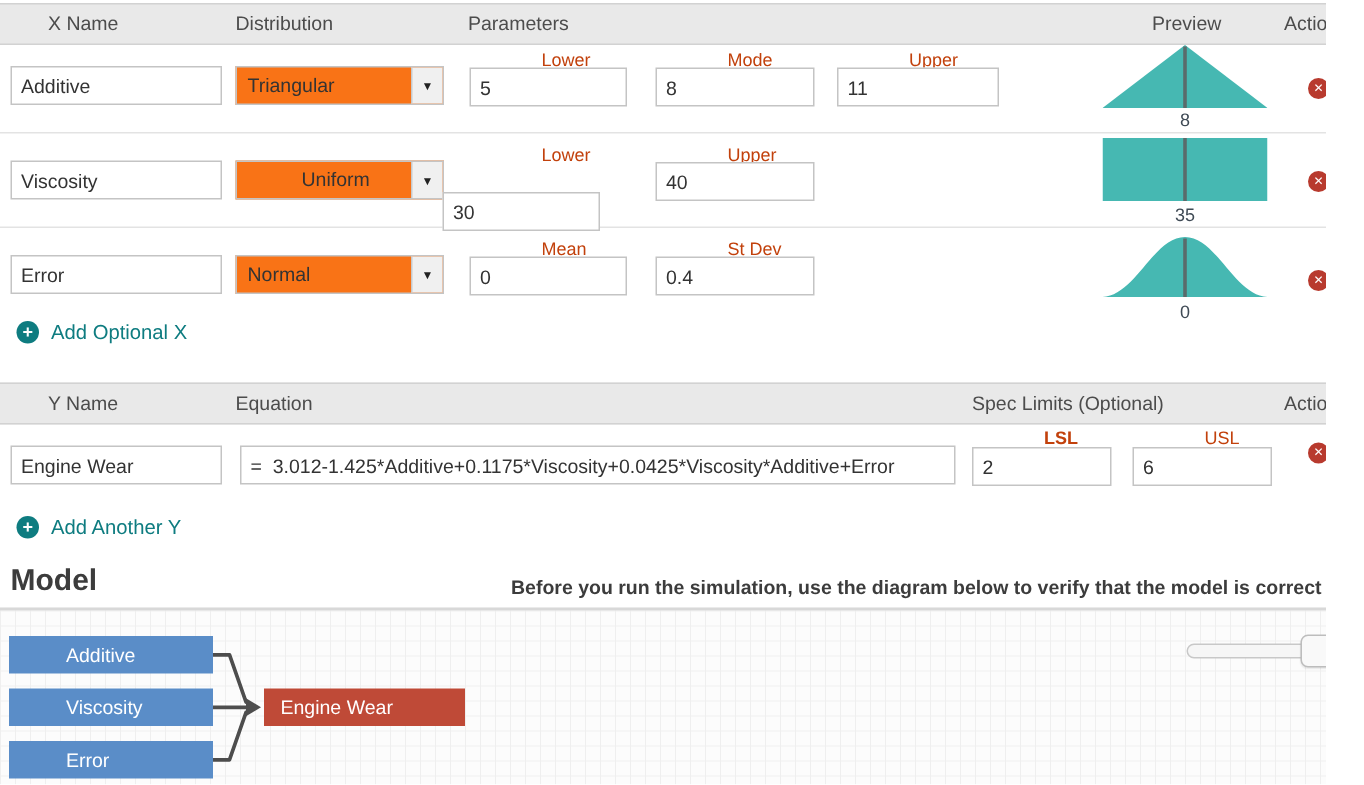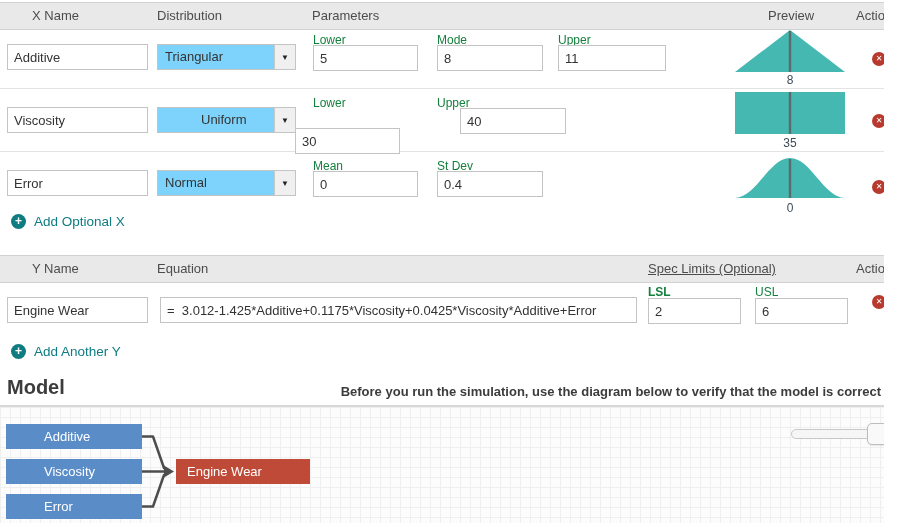--- a/index.html
+++ b/index.html
@@ -9,23 +9,23 @@
 
   .band { position:absolute; left:0; width:909px; height:28px; background:#e9e9e9;
           border-top:1px solid #d2d2d2; border-bottom:1px solid #d2d2d2; }
   .hlabel { position:absolute; top:0; line-height:26px; color:#4c4c4c; font-size:13px; }
 
   .xrow { position:absolute; left:0; width:909px; }
   .sep  { border-bottom:1px solid #e3e3e3; }
 
   input.tbox { position:absolute; height:26px; border:1px solid #c4c4c4; background:#fff;
                font-family:inherit; font-size:13px; color:#333; padding:0 6px; }
-  .plabel { position:absolute; font-size:12px; color:#15803d; }
+  .plabel { position:absolute; font-size:12px; color:#c2410c;margin-left:48px; }
 
-  .sel { position:absolute; height:26px; background:#7dd3fc; border:1px solid #c4c4c4; display:flex; }
+  .sel { position:absolute; height:26px; background:#f97316; border:1px solid #c4c4c4; display:flex; }
   .sel .txt { flex:1; line-height:24px; padding-left:7px; color:#333; overflow:hidden; white-space:nowrap; }
   .sel .arrow { width:21px; background:#f0f0f0; border-left:1px solid #c9c9c9; display:flex;
                 align-items:center; justify-content:center; font-size:8px; color:#222; }
 
   .preview { position:absolute; left:735px; width:110px; text-align:center; }
   .prevNum { position:absolute; left:735px; width:110px; text-align:center; font-size:12px; color:#3f4a55; }
 
   .del { position:absolute; left:872px; width:14px; height:14px; border-radius:50%;
          background:#b83a2e; color:#fff; font-size:8px; line-height:14px; text-align:center;
          font-weight:bold; cursor:pointer; }
@@ -94,21 +94,21 @@
 
   <div class="xrow sep" style="top:89px; height:63px;">
     <input class="tbox" style="left: 7px; top: 18px; width: 141px;" value="Viscosity">
     <div class="sel" style="left:157px; top:18px; width:139px;padding-left:36px;">
       <span class="txt">Uniform</span>
       <span class="arrow">▼</span>
     </div>
     <span class="plabel" style="left:313px; top:7px;">Lower</span>
     <input class="tbox" style="left: 295px; top: 19px; width: 105px; margin-top: 20px;" value="30">
     <span class="plabel" style="left:437px; top:7px;">Upper</span>
-    <input class="tbox" style="left: 437px; top: 19px; width: 106px; margin-left: 23px;" value="40">
+    <input class="tbox" style="left: 437px; top: 19px; width: 106px;" value="40">
     <span class="preview" style="top:3px;">
       <svg width="110" height="42" viewBox="0 0 110 42">
         <rect x="0" y="0" width="110" height="42" fill="#46b8b2"></rect>
         <line x1="55" y1="0" x2="55" y2="42" stroke="#5a6b6b" stroke-width="2.4"></line>
       </svg>
     </span>
     <span class="prevNum" style="top:47px;">35</span>
     <span class="del" style="top:25px;">✕</span>
   </div>
 
@@ -133,21 +133,21 @@
   </div>
 
   <div class="addLink" style="top:214px;">
     <span class="addIcon">+</span>
     <span class="addTxt">Add Optional X</span>
   </div>
 
   <div class="band" style="top:255px;">
     <span class="hlabel" style="left:32px;">Y Name</span>
     <span class="hlabel" style="left:157px;">Equation</span>
-    <span class="hlabel" style="left:648px;text-decoration:underline;">Spec Limits (Optional)</span>
+    <span class="hlabel" style="left:648px;">Spec Limits (Optional)</span>
     <span class="hlabel" style="left:856px;">Actions</span>
   </div>
 
   <div class="xrow" style="top:283px; height:55px;">
     <input class="tbox" style="left: 7px; top: 14px; width: 141px;" value="Engine Wear">
     <input class="tbox" style="left: 160px; top: 14px; width: 477px;" value="=  3.012-1.425*Additive+0.1175*Viscosity+0.0425*Viscosity*Additive+Error">
     <span class="plabel" style="left:648px; top:2px;font-weight:bold;">LSL</span>
     <input class="tbox" style="left: 648px; top: 15px; width: 93px;" value="2">
     <span class="plabel" style="left:755px; top:2px;">USL</span>
     <input class="tbox" style="left: 755px; top: 15px; width: 93px;" value="6">

